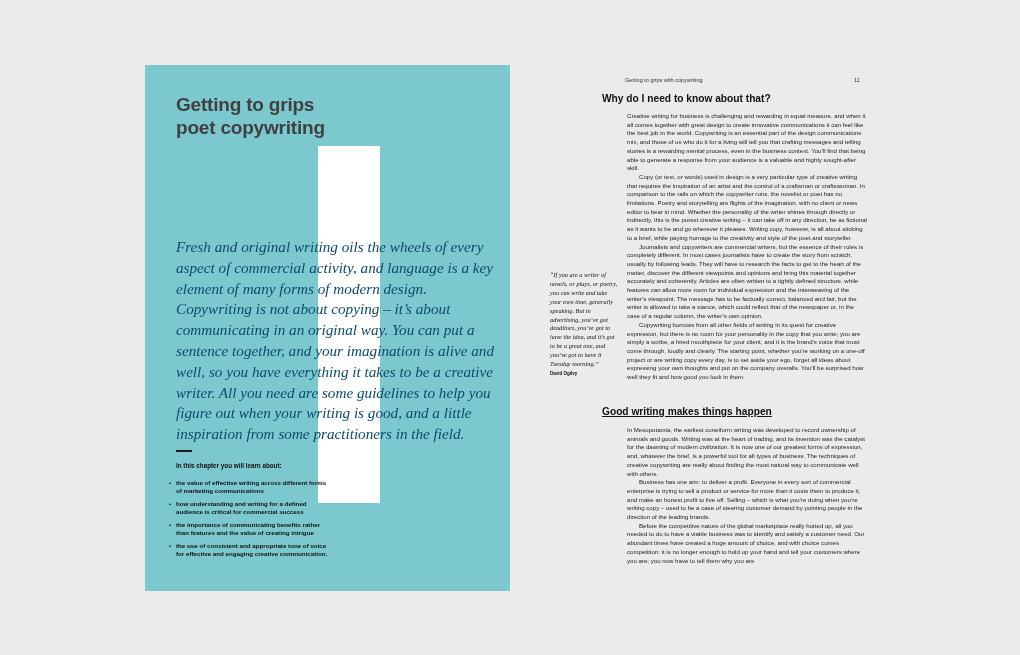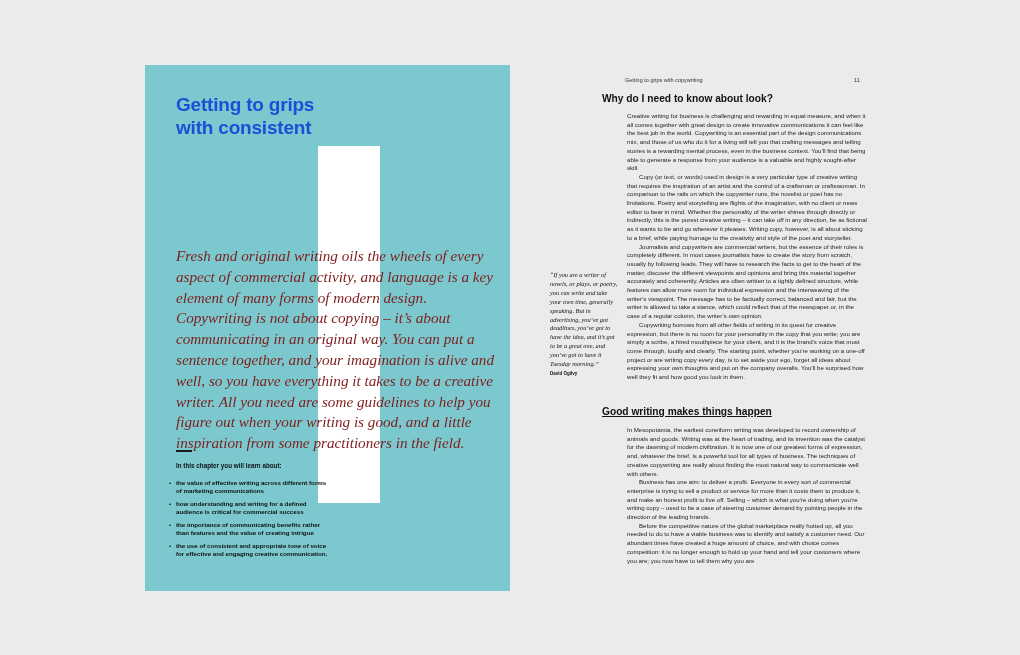--- a/index.html
+++ b/index.html
@@ -19,27 +19,27 @@
   
   .one-stem {
     position: absolute; left: 173px; top: 81px; width: 62px; height: 357px; background: #ffffff;
   }
   .one-flag-mask {
     position: absolute; left: 119px; top: 81px; width: 90px; height: 47px; overflow: hidden;
   }
   .chapter-title {
     position: absolute; left: 31px; top: 28px; margin: 0;
     font-family: "Liberation Sans", sans-serif; font-weight: bold;
-    font-size: 19px; line-height: 23px; color: #1d4ed8; letter-spacing: -0.2px;
+    font-size: 19px; line-height: 23px; color: #404040; letter-spacing: -0.2px;
     font-stretch: condensed;
   }
   .intro {
-    position: absolute; left: 31px; top: 181px; width: 320px; margin: 0;
+    position: absolute; left: 31px; top: 172px; width: 320px; margin: 0;
     font-family: "Liberation Serif", serif; font-style: italic;
-    font-size: 15.2px; line-height: 20.8px; color: #7f1d1d;
+    font-size: 15.2px; line-height: 20.8px; color: #0c4a6e;
   }
   .rule {
     position: absolute; left: 31px; top: 385px; width: 16px; height: 2px; background: #1a1a1a;
   }
   .learn-head {
     position: absolute; left: 31px; top: 397px; margin: 0;
     font-size: 6.3px; font-weight: bold; color: #111;
   }
   .learn-list {
     position: absolute; left: 24px; top: 414px; width: 160px; margin: 0; padding: 0; list-style: none;
@@ -81,40 +81,40 @@
 <body>
 
 <div class="left-page">
   <div class="one-flag-mask">
     
   </div>
   <div class="one-stem"></div>
 
   <h1 class="chapter-title">
     <span>Getting to grips</span><br>
-    <span>with consistent</span>
+    <span>poet copywriting</span>
   </h1>
 
   <p class="intro">Fresh and original writing oils the wheels of every aspect of commercial activity, and language is a key element of many forms of modern design. Copywriting is not about copying – it’s about communicating in an original way. You can put a sentence together, and your imagination is alive and well, so you have everything it takes to be a creative writer. All you need are some guidelines to help you figure out when your writing is good, and a little inspiration from some practitioners in the field.</p>
 
   <div class="rule"></div>
   <p class="learn-head">In this chapter you will learn about:</p>
   <ul class="learn-list">
     <li><span class="bullet">•</span><span>the value of effective writing across different forms of marketing communications</span></li>
     <li><span class="bullet">•</span><span>how understanding and writing for a defined audience is critical for commercial success</span></li>
     <li><span class="bullet">•</span><span>the importance of communicating benefits rather than features and the value of creating intrigue</span></li>
     <li><span class="bullet">•</span><span>the use of consistent and appropriate tone of voice for effective and engaging creative communication.</span></li>
   </ul>
 </div>
 
 <div class="right-page">
   <div class="running-head">Getting to grips with copywriting</div>
   <div class="page-num">11</div>
 
-  <h2 class="section-head" style="top:28px;">Why do I need to know about look?</h2>
+  <h2 class="section-head" style="top:28px;">Why do I need to know about that?</h2>
   <div class="body-text" style="top:47px;">
     <p>Creative writing for business is challenging and rewarding in equal measure, and when it all comes together with great design to create innovative communications it can feel like the best job in the world. Copywriting is an essential part of the design communications mix, and those of us who do it for a living will tell you that crafting messages and telling stories is a rewarding mental process, even in the business context. You’ll find that being able to generate a response from your audience is a valuable and highly sought-after skill.</p>
     <p class="indent">Copy (or text, or words) used in design is a very particular type of creative writing that requires the inspiration of an artist and the control of a craftsman or craftswoman. In comparison to the rails on which the copywriter runs, the novelist or poet has no limitations. Poetry and storytelling are flights of the imagination, with no client or news editor to bear in mind. Whether the personality of the writer shines through directly or indirectly, this is the purest creative writing – it can take off in any direction, be as fictional as it wants to be and go wherever it pleases. Writing copy, however, is all about sticking to a brief, while paying homage to the creativity and style of the poet and storyteller.</p>
     <p class="indent">Journalists and copywriters are commercial writers, but the essence of their roles is completely different. In most cases journalists have to create the story from scratch, usually by following leads. They will have to research the facts to get to the heart of the matter, discover the different viewpoints and opinions and bring this material together accurately and coherently. Articles are often written to a tightly defined structure, while features can allow more room for individual expression and the interweaving of the writer’s viewpoint. The message has to be factually correct, balanced and fair, but the writer is allowed to take a stance, which could reflect that of the newspaper or, in the case of a regular column, the writer’s own opinion.</p>
     <p class="indent">Copywriting borrows from all other fields of writing in its quest for creative expression, but there is no room for your personality in the copy that you write; you are simply a scribe, a hired mouthpiece for your client, and it is the brand’s voice that must come through, loudly and clearly. The starting point, whether you’re working on a one-off project or are writing copy every day, is to set aside your ego, forget all ideas about expressing your own thoughts and put on the company overalls. You’ll be surprised how well they fit and how good you look in them.</p>
   </div>
 
   <div class="pull-quote">
     <span>“If you are a writer of novels, or plays, or poetry, you can write and take your own time, generally speaking. But in advertising, you’ve got deadlines, you’ve got to have the idea, and it’s got to be a great one, and you’ve got to have it Tuesday morning.”</span>
     <span class="pull-quote-author">David Ogilvy</span>

